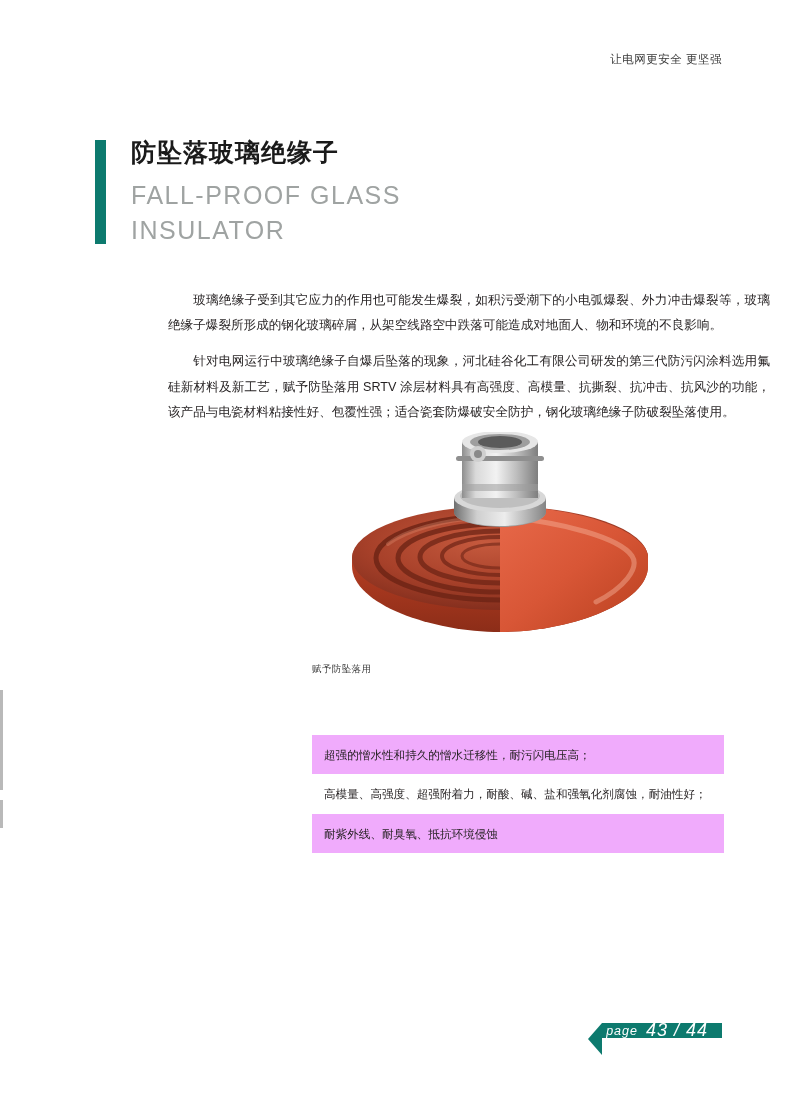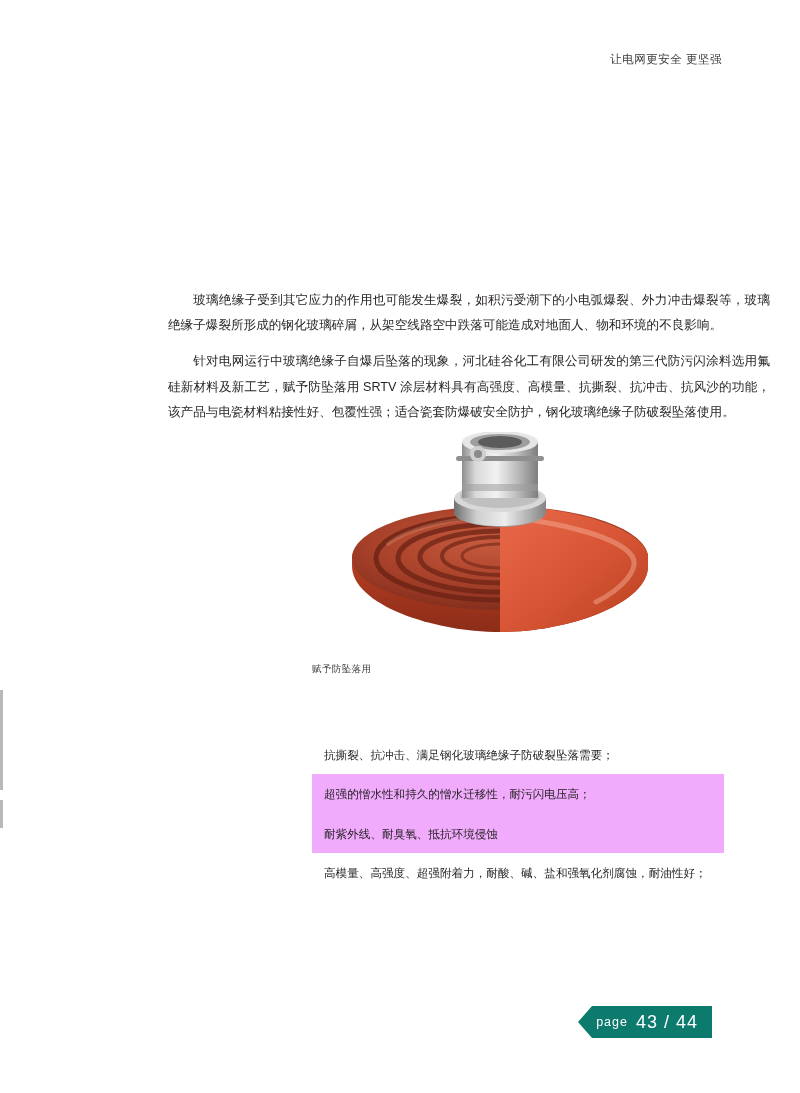--- a/index.html
+++ b/index.html
@@ -121,25 +121,26 @@
     color: #231f20;
     padding: 11px 12px 11px 12px;
     line-height: 1.5;
   }
   .feature-row.alt {
     background: #f0abfc;
   }
 
   .page-num {
     position: absolute;
-    right: 88px;
+    right: 78px;
     bottom: 55px;
-    height: 32px;
+    height: 15px;
     display: flex;
     align-items: stretch;
+    font-style: italic;
   }
   .page-num-arrow {
     width: 0;
     height: 0;
     border-top: 16px solid transparent;
     border-bottom: 16px solid transparent;
     border-right: 14px solid #0d7a6e;
   }
   .page-num-body {
     background: #0d7a6e;
@@ -156,20 +157,28 @@
 </head>
 <body>
 
 <div class="page">
 
   <div class="binding-mark m1"></div>
   <div class="binding-mark m2"></div>
 
   <div class="header-tag">让电网更安全  更坚强</div>
 
+  <div class="title-block">
+    <div class="title-bar"></div>
+    <div class="title-cn">防坠落玻璃绝缘子</div>
+    <div class="title-en">
+      <div>FALL-PROOF GLASS</div>
+      <div>INSULATOR</div>
+    </div>
+  </div>
 
   <div class="body-copy">
     <p>玻璃绝缘子受到其它应力的作用也可能发生爆裂，如积污受潮下的小电弧爆裂、外力冲击爆裂等，玻璃绝缘子爆裂所形成的钢化玻璃碎屑，从架空线路空中跌落可能造成对地面人、物和环境的不良影响。</p>
     <p>针对电网运行中玻璃绝缘子自爆后坠落的现象，河北硅谷化工有限公司研发的第三代防污闪涂料选用氟硅新材料及新工艺，赋予防坠落用 SRTV 涂层材料具有高强度、高模量、抗撕裂、抗冲击、抗风沙的功能，该产品与电瓷材料粘接性好、包覆性强；适合瓷套防爆破安全防护，钢化玻璃绝缘子防破裂坠落使用。</p>
   </div>
 
   <div class="figure">
     <svg width="380" height="240" viewBox="0 0 380 240" xmlns="http://www.w3.org/2000/svg">
       <defs>
         <linearGradient id="capGrad" x1="0" y1="0" x2="1" y2="0">
@@ -230,24 +239,23 @@
       <rect x="146" y="24" width="88" height="5" rx="2.5" fill="#8f8f8f"></rect>
       <circle cx="168" cy="22" r="8" fill="#cfcfcf"></circle>
       <circle cx="168" cy="22" r="4" fill="#8a8a8a"></circle>
 
       <rect x="152" y="52" width="76" height="7" fill="#9d9d9d" opacity="0.55"></rect>
     </svg>
   </div>
   <div class="figure-caption">赋予防坠落用</div>
 
   <div class="features">
-    <div class="feature-row">抗撕裂、抗冲击、满足钢化玻璃绝缘子防破裂坠落需要；</div>
     <div class="feature-row alt">超强的憎水性和持久的憎水迁移性，耐污闪电压高；</div>
+    <div class="feature-row">高模量、高强度、超强附着力，耐酸、碱、盐和强氧化剂腐蚀，耐油性好；</div>
     <div class="feature-row alt">耐紫外线、耐臭氧、抵抗环境侵蚀</div>
-    <div class="feature-row">高模量、高强度、超强附着力，耐酸、碱、盐和强氧化剂腐蚀，耐油性好；</div>
   </div>
 
   <div class="page-num">
     <div class="page-num-arrow"></div>
     <div class="page-num-body">
       <span class="lbl">page</span>
       <span class="num">43 / 44</span>
     </div>
   </div>
 

